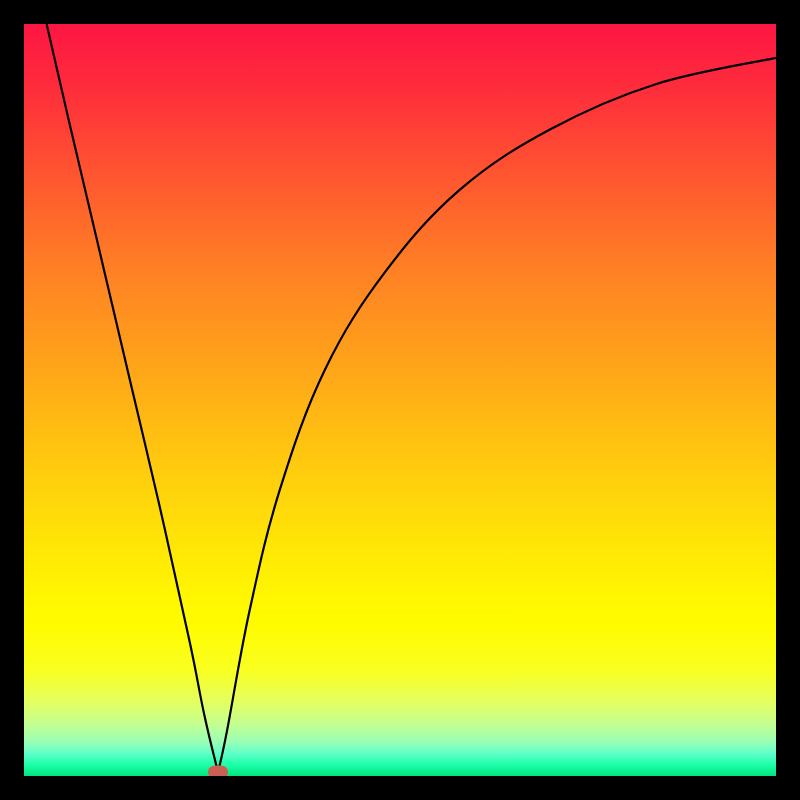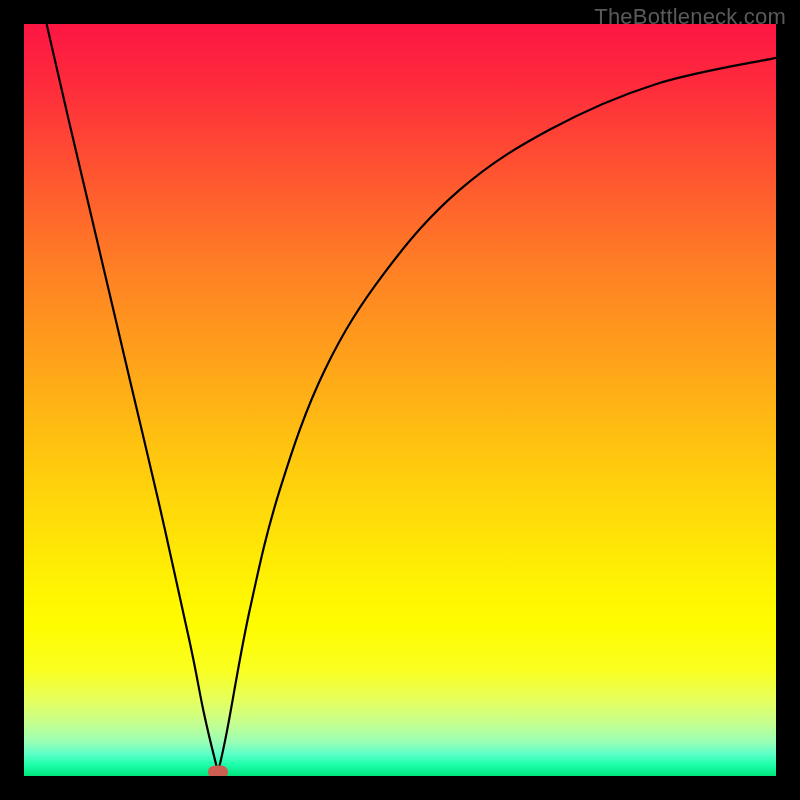--- a/index.html
+++ b/index.html
@@ -72,20 +72,19 @@
     background: #cd5f52;
     border-radius: 7px / 6px;
     transform: translate(-50%, -50%);
     z-index: 5;
   }
 </style>
 </head>
 <body>
 
 <div class="outer">
-  <div class="watermark">TheBottleneck.com</div>
   <div class="plot">
     <svg class="curve" viewBox="0 0 752 752" preserveAspectRatio="none">
       <path id="curve-path" d="M 22.6 0.0 C 26.6 17.6, 35.6 57.2, 45.1 97.8 C 54.6 138.4, 64.4 179.6, 75.2 225.6 C 86.0 271.6, 94.5 307.4, 105.3 353.4 C 116.1 399.5, 124.5 433.9, 135.4 481.3 C 146.2 528.7, 157.3 578.7, 165.4 616.6 C 173.6 654.5, 175.3 668.2, 180.5 691.8 C 185.6 715.5, 191.6 738.1, 194.0 748.2 L 194.0 748.2 C 195.6 740.8, 197.4 736.0, 203.0 706.9 C 208.7 677.8, 216.1 629.9, 225.6 586.6 C 235.1 543.2, 242.1 509.6, 255.7 466.2 C 269.2 422.9, 281.8 385.2, 300.8 345.9 C 319.8 306.7, 336.6 280.6, 361.0 248.2 C 385.3 215.7, 406.4 191.2, 436.2 165.4 C 465.9 139.7, 491.2 124.2, 526.4 105.3 C 561.6 86.3, 591.1 73.0, 631.7 60.2 C 672.3 47.3, 730.3 38.6, 752.0 33.8"></path>
     </svg>
     <div class="marker" id="marker" style="left: 194.016px; top: 748.24px; background: rgb(205, 95, 82);"></div>
   </div>
 </div>
 
 </body></html>

